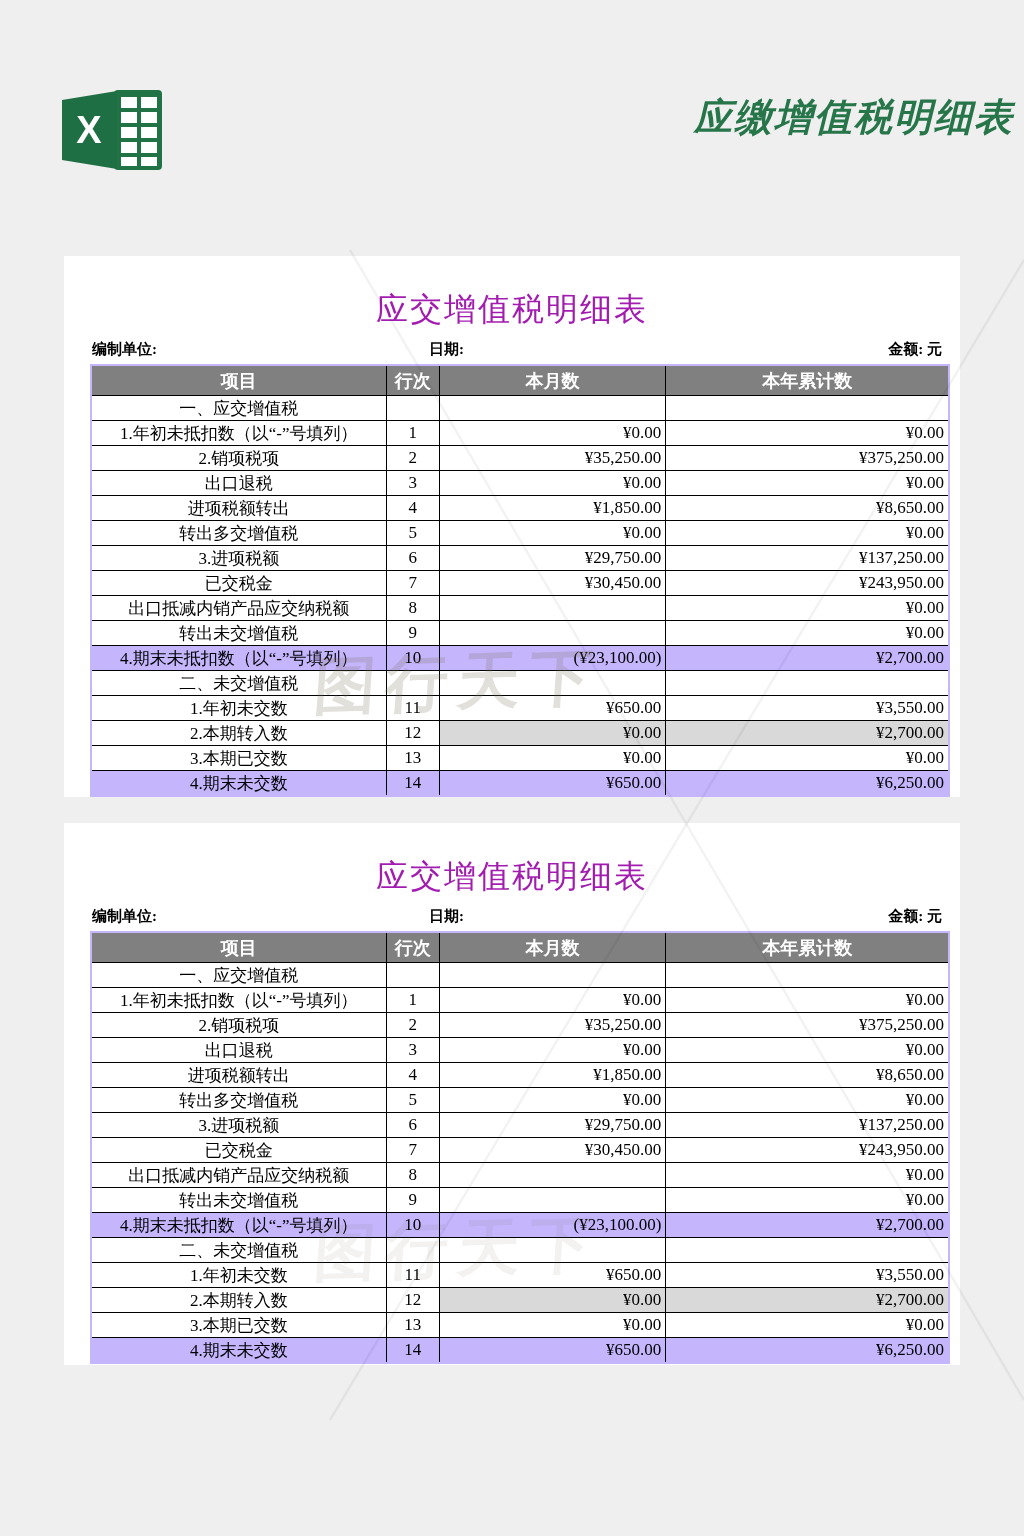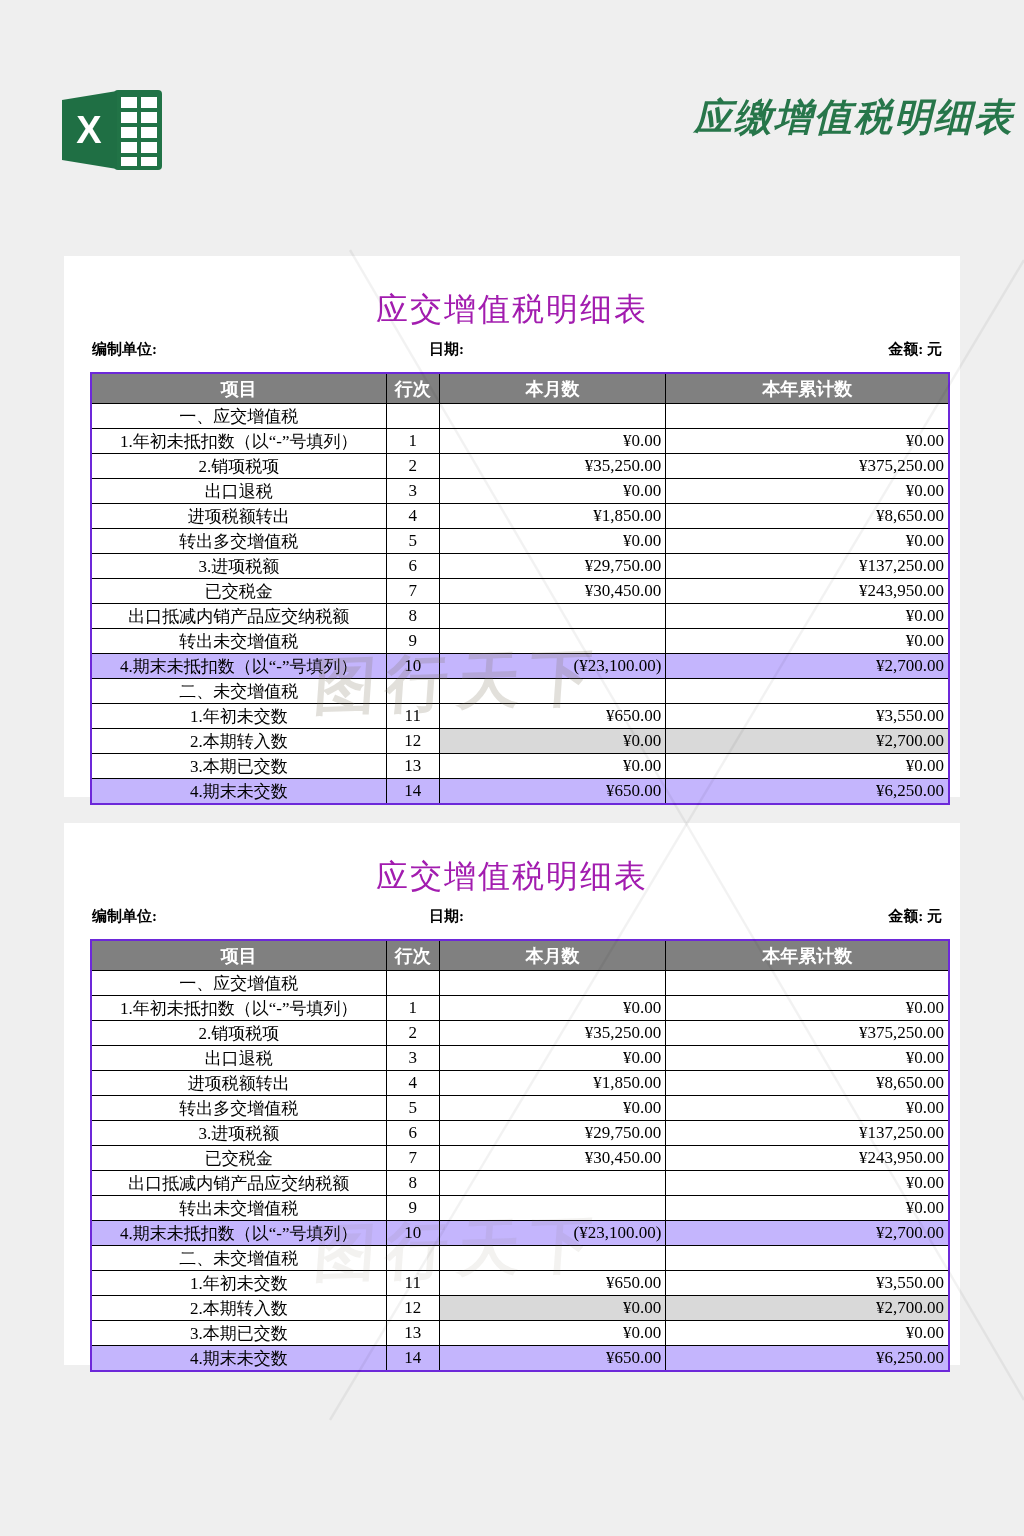--- a/index.html
+++ b/index.html
@@ -31,21 +31,21 @@
     font-size:32px;font-weight:normal;color:#a21caf;letter-spacing:2px;
   }
   .sheet-wrap{width:860px;margin:8px auto 0 auto;position:relative;padding-left:16px;}
   .meta{position:relative;height:20px;font-size:15px;font-weight:bold;color:#000;}
   .m-left{position:absolute;left:2px;top:0;}
   .m-mid{position:absolute;left:311px;top:0;margin-left:28px;}
   .m-right{position:absolute;right:8px;top:0;}
   
   table.sheet{
     width:860px;border-collapse:collapse;table-layout:fixed;
-    border:2px solid #6d28d9;margin-top:12px;
+    border:2px solid #c4b5fd;margin-top:4px;
   }
   table.sheet th{
     background:#808080;color:#ffffff;
     font-family:"Liberation Sans","DejaVu Sans",sans-serif;
     font-weight:bold;font-size:18px;
     border:1px solid #000;height:29px;padding:0;text-align:center;
   }
   table.sheet td{
     border:1px solid #000;height:24px;padding:0 4px;
     font-size:17px;color:#000;overflow:hidden;white-space:nowrap;

